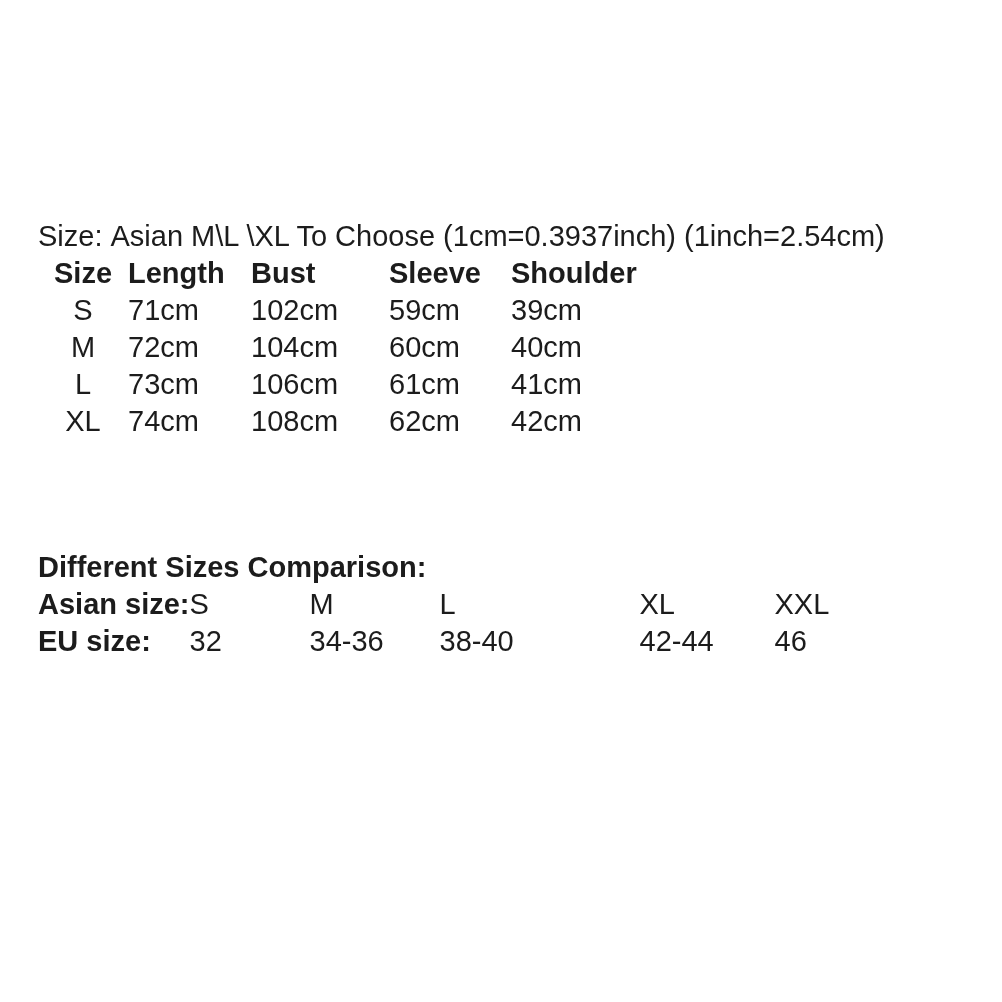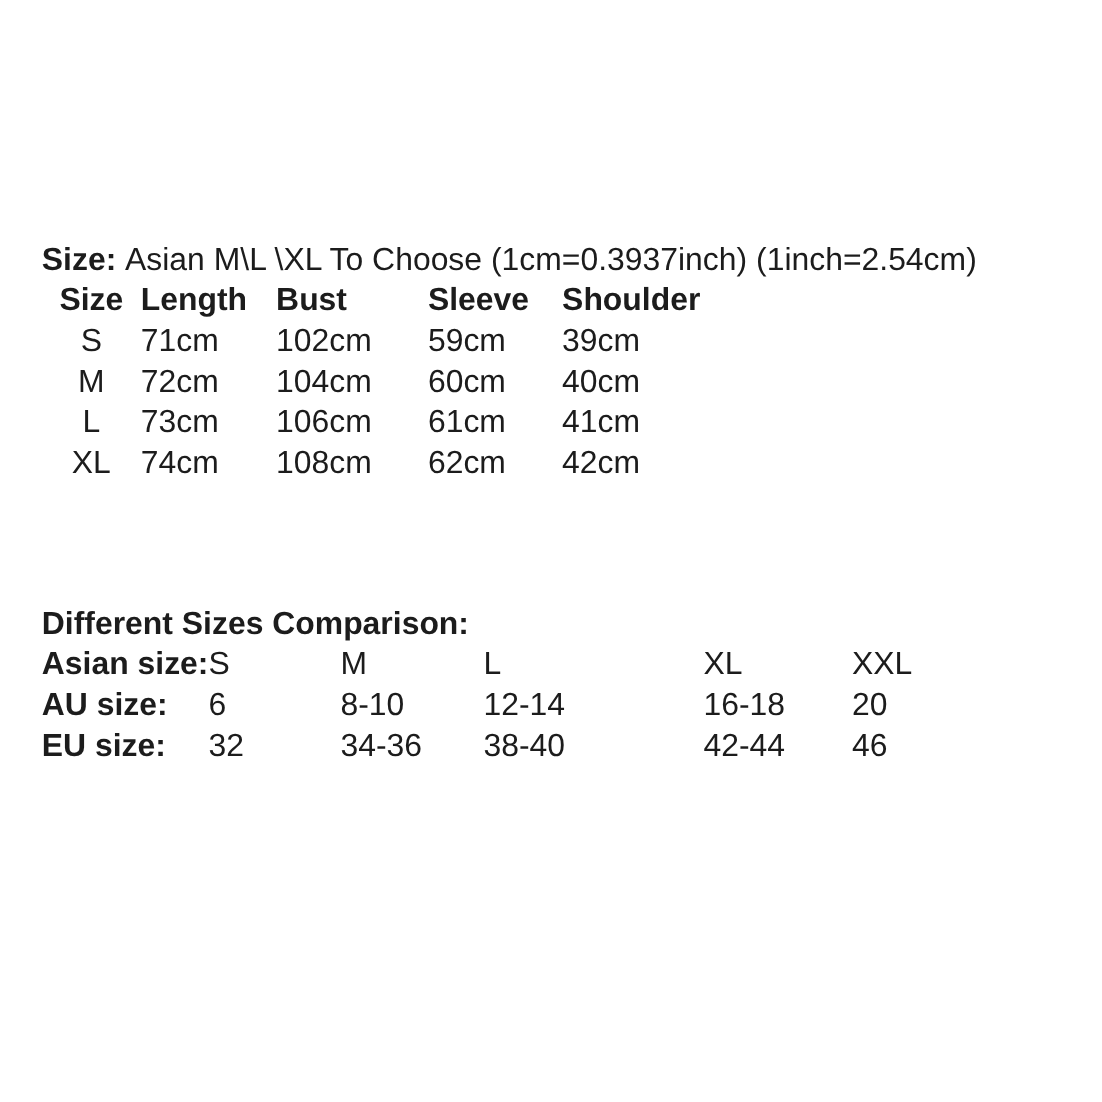--- a/index.html
+++ b/index.html
@@ -18,21 +18,21 @@
   }
   .content {
     padding: 218px 0 0 38px;
   }
   .size-note {
     margin: 0;
     line-height: 37px;
     white-space: nowrap;
   }
   .size-note .bold-label {
-    font-weight: bold;
+    font-weight: normal;
     margin-right: 8px;
     text-align: right;
   }
   table {
     border-collapse: collapse;
     table-layout: fixed;
     border: none;
   }
   th, td {
     padding: 0;
@@ -143,28 +143,20 @@
     <tbody>
       <tr>
         <td class="row-label">Asian size:</td>
         <td>S</td>
         <td>M</td>
         <td>L</td>
         <td>XL</td>
         <td>XXL</td>
       </tr>
       <tr>
-        <td class="row-label">AU size:</td>
-        <td>6</td>
-        <td>8-10</td>
-        <td>12-14</td>
-        <td>16-18</td>
-        <td>20</td>
-      </tr>
-      <tr>
         <td class="row-label">EU size:</td>
         <td>32</td>
         <td>34-36</td>
         <td>38-40</td>
         <td>42-44</td>
         <td>46</td>
       </tr>
     </tbody>
   </table>
 

